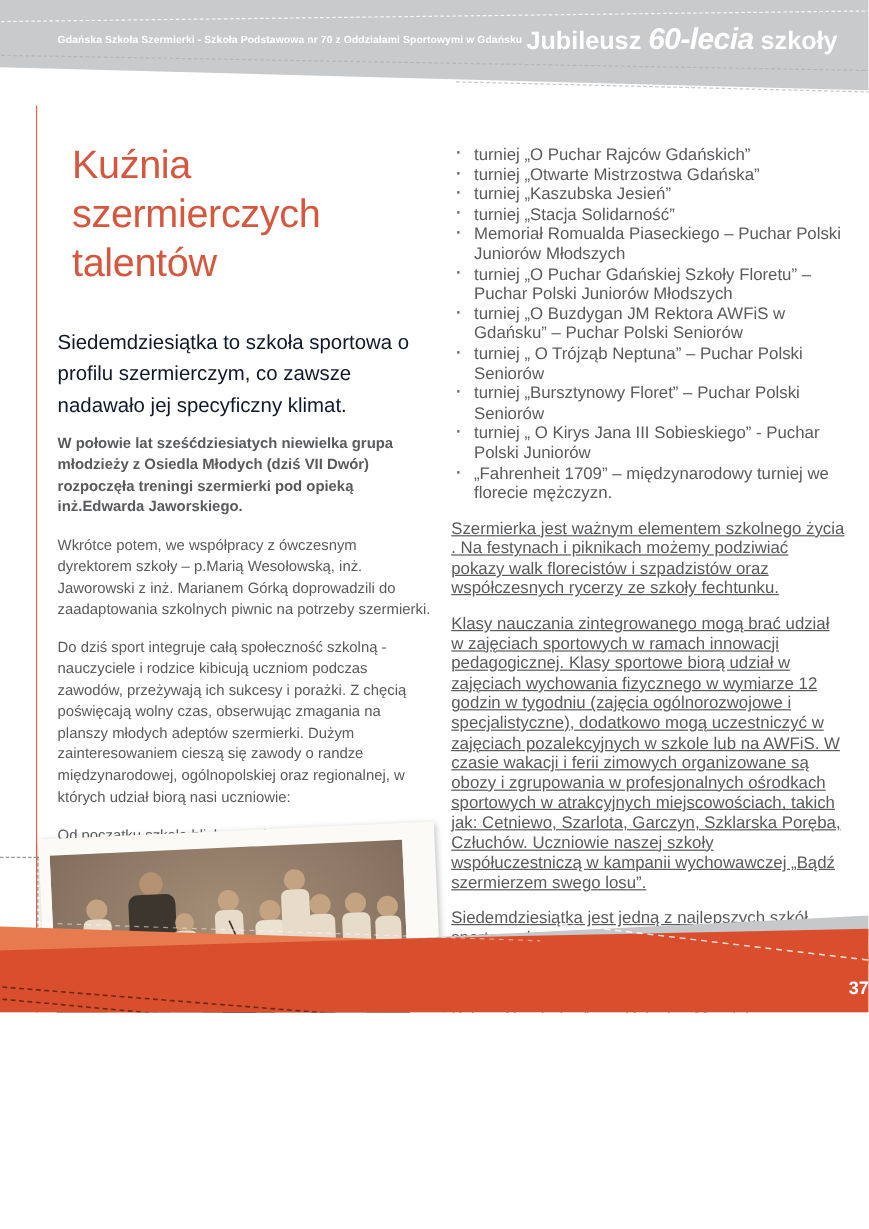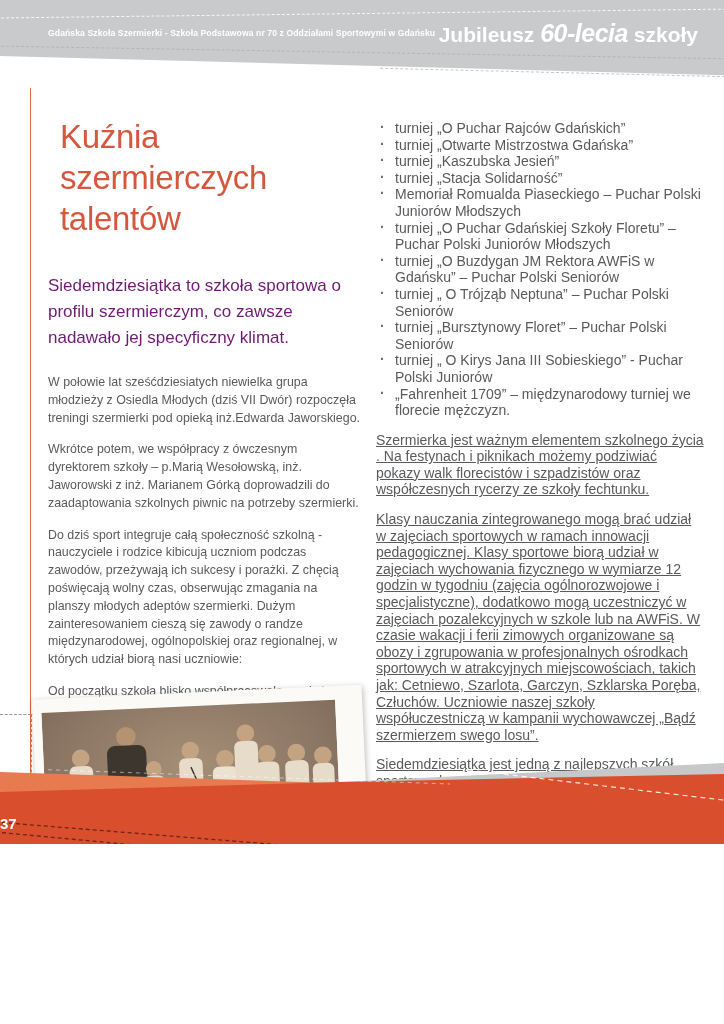--- a/index.html
+++ b/index.html
@@ -17,23 +17,23 @@
   .header-right { position:absolute; right:26px; top:19px; color:#fff; font-weight:bold; font-size:21px; white-space:nowrap; }
   .header-right .it { font-style:italic; font-size:25px; letter-spacing:-.5px; }
 
   .left-rule { position:absolute; left:30px; top:88px; width:1px; height:862px; background:#df5430; opacity:.9; }
 
   
   .col-left  { position:absolute; left:48px;  top:104px; width:312px; }
   .col-right { position:absolute; left:376px; top:120px; width:328px; font-size:14px; line-height:16.6px; }
 
   h1.title { margin:12px; font-weight:400; font-size:33px; line-height:41px; color:#d4573e; letter-spacing:-.3px; }
-  .lead { margin:34px 0 0; font-size:17px; line-height:26px; color:#701a75; }
+  .lead { margin:34px 0 0; font-size:17px; line-height:26px; color:#0f172a; }
   .col-left p.body  { margin:14px 0 0; font-size:12.4px; line-height:17.8px; }
-  .col-left p.first { margin-top:23px; }
+  .col-left p.first { margin-top:10px;font-weight:bold; }
   .col-right p.body { margin:13px 0 0;text-decoration:underline; }
 
   ul.bullets { list-style:none; margin:4px 0 0; padding:0; }
   ul.bullets li { position:relative; padding-left:19px; }
   ul.bullets li::before { content:"·"; position:absolute; left:4px; top:-1px; font-weight:bold; color:#6a6b6d; }
   .col-right ul.bullets { margin:0; }
 
   
   .photo-frame { position:absolute; left:31px; top:714px; width:318px; height:218px; border:1px dashed #98999b; }
   .frame-ext { position:absolute; border-top:1px dashed #98999b; }
@@ -41,21 +41,21 @@
   #fext2 { left:0; top:933px; width:31px; transform:rotate(2deg); }
   #fext3 { left:349px; top:906px; width:28px; }
   .photo-wrap { position:absolute; left:38px; top:692px; width:312px; background:#fbfaf6;
                 padding:9px 9px 2px; box-shadow:1px 2px 6px rgba(0,0,0,.28); transform:rotate(-2.6deg); }
   .photo-img svg { display:block; width:294px; height:196px; }
   .caption { font-family:"DejaVu Serif", serif; font-style:italic; font-size:13.5px; line-height:21px;
              color:#45403a; padding:5px 0 8px 4px; letter-spacing:.3px; }
 
   
   .footer-svg { position:absolute; left:0; bottom:0; width:724px; height:86px; display:block; }
-  .page-num { position:absolute; left:0; bottom:12px; width:100%; text-align:left;
+  .page-num { position:absolute; left:0; bottom:12px; width:100%; text-align:right;
               font-size:15px; font-weight:bold; color:#ffffff; }
 </style>
 </head>
 <body>
 
 <div class="page">
 
   <div class="header-band"></div>
   <div class="hdr-dash" id="hdash1"></div>
   <div class="hdr-dash" id="hdash2"></div>

